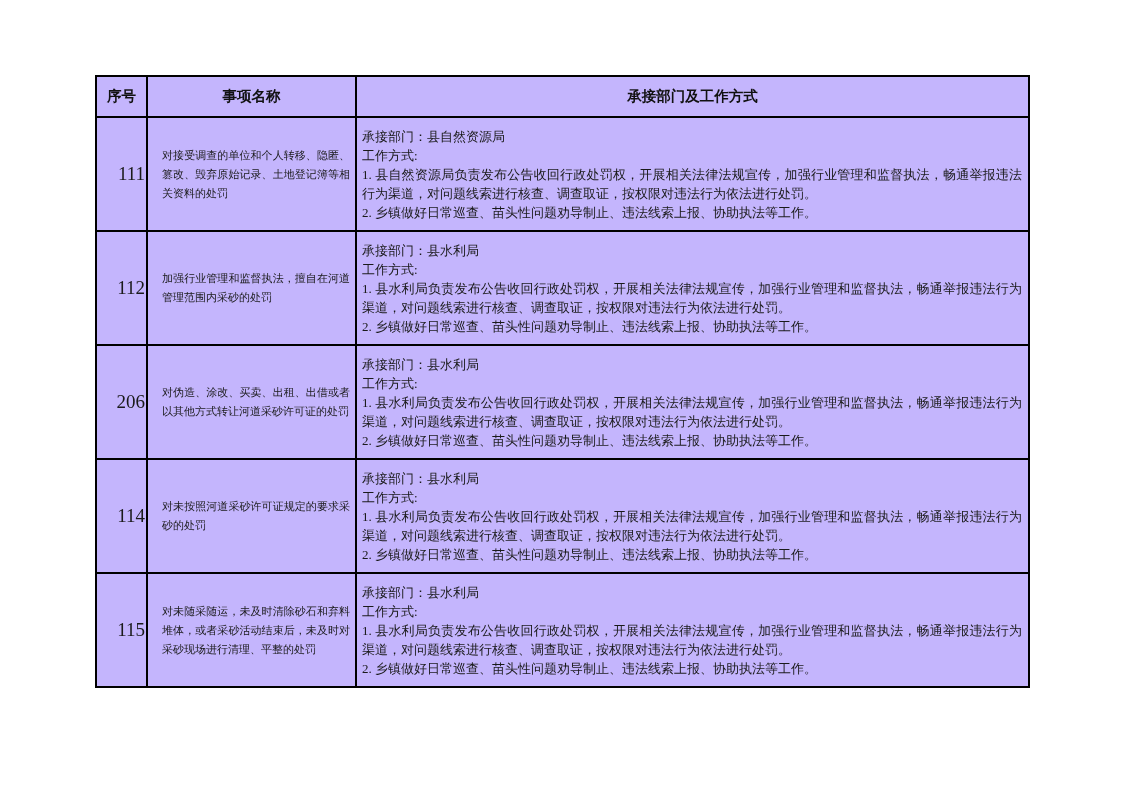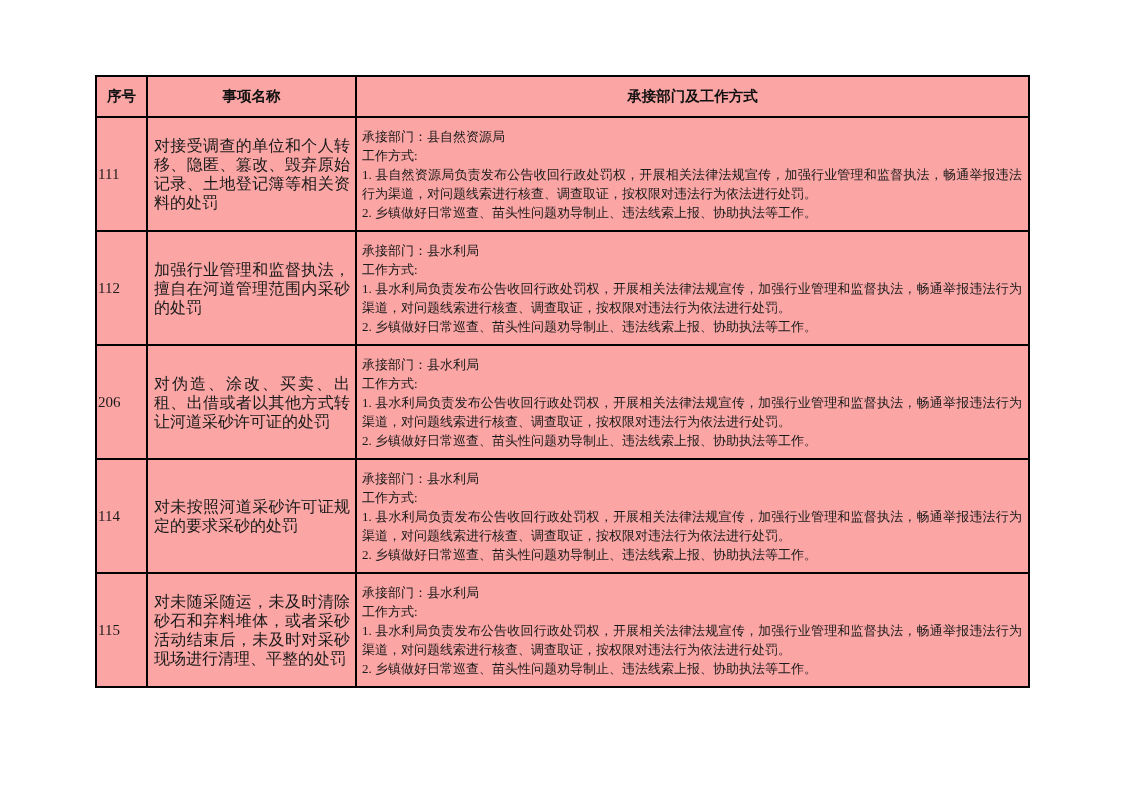--- a/index.html
+++ b/index.html
@@ -21,43 +21,43 @@
     left: 95px; top: 75px;
     width: 933px;
     border-collapse: collapse;
     table-layout: fixed;
   }
   .doc-table col.c1 { width: 51px; }
   .doc-table col.c2 { width: 209px; }
   .doc-table col.c3 { width: 673px; }
   .doc-table th, .doc-table td {
     border: 2px solid #000000;
-    background: #fca5a5;
+    background: #c4b5fd;
   }
   .doc-table th {
     height: 41px;
     font-family: "Liberation Sans", sans-serif;
     font-weight: 700;
     font-size: 14.5px;
     text-align: center;
     vertical-align: middle;
     color: #111111;
   }
   .doc-table tbody tr { height: 114px; }
   .col-id {
-    text-align: left;
+    text-align: right;
     vertical-align: middle;
-    font-size: 15px;
+    font-size: 19px;
     color: #1a1a1a;
   }
   .col-name {
     vertical-align: middle;
-    font-size: 16px;
+    font-size: 11px;
     line-height: 19px;
-    padding: 4px 5px 4px 6px;
+    padding: 4px 5px 4px 14px;
     text-align: justify;
   }
   .col-detail {
     vertical-align: middle;
     font-size: 13px;
     line-height: 19px;
     padding: 4px 6px 4px 5px;
   }
   .col-detail .line { min-height: 19px; }
   .justify { text-align: justify; }

